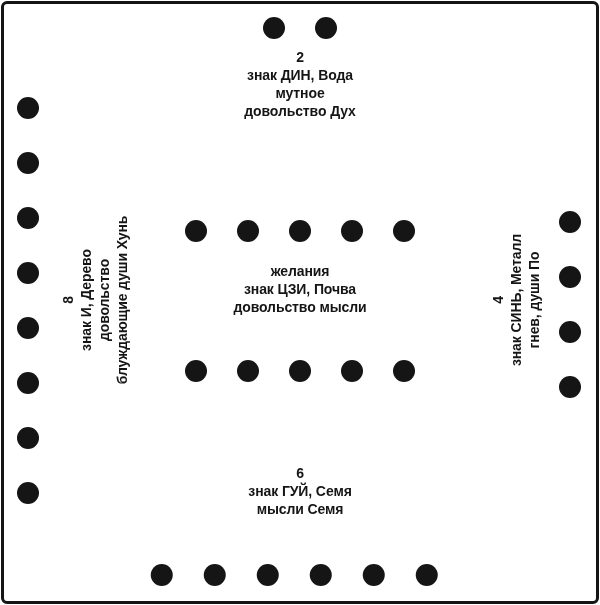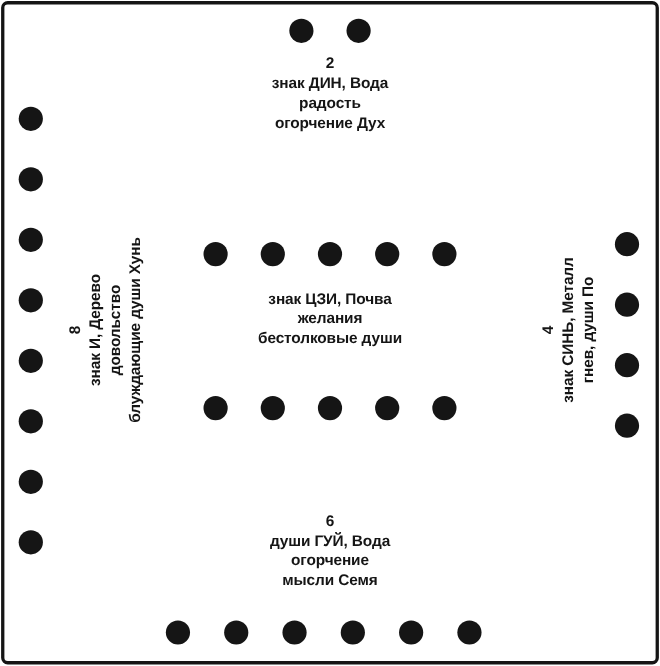--- a/index.html
+++ b/index.html
@@ -50,22 +50,22 @@
 <div class="canvas">
   <div class="frame"></div>
 
   <div class="dots-row fire-dots">
       <span class="dot"></span>
       <span class="dot"></span>
     </div>
   <div class="label label-h fire-label">
     <div>2</div>
     <div>знак ДИН, Вода</div>
-    <div>радость</div>
-    <div>огорчение Дух</div>
+    <div>мутное</div>
+    <div>довольство Дух</div>
   </div>
 
   <div class="dots-col wood-dots">
       <span class="dot"></span>
       <span class="dot"></span>
       <span class="dot"></span>
       <span class="dot"></span>
       <span class="dot"></span>
       <span class="dot"></span>
       <span class="dot"></span>
@@ -79,23 +79,23 @@
   </div>
 
   <div class="dots-row earth-dots-top">
       <span class="dot"></span>
       <span class="dot"></span>
       <span class="dot"></span>
       <span class="dot"></span>
       <span class="dot"></span>
     </div>
   <div class="label label-h earth-label">
+    <div>желания</div>
     <div>знак ЦЗИ, Почва</div>
-    <div>желания</div>
-    <div>бестолковые души</div>
+    <div>довольство мысли</div>
   </div>
   <div class="dots-row earth-dots-bottom">
       <span class="dot"></span>
       <span class="dot"></span>
       <span class="dot"></span>
       <span class="dot"></span>
       <span class="dot"></span>
     </div>
 
   <div class="dots-col metal-dots">
@@ -105,22 +105,21 @@
       <span class="dot"></span>
     </div>
   <div class="label label-v metal-label">
     <div>4</div>
     <div>знак СИНЬ, Металл</div>
     <div>гнев, души По</div>
   </div>
 
   <div class="label label-h water-label">
     <div>6</div>
-    <div>души ГУЙ, Вода</div>
-    <div>огорчение</div>
+    <div>знак ГУЙ, Семя</div>
     <div>мысли Семя</div>
   </div>
   <div class="dots-row water-dots">
       <span class="dot"></span>
       <span class="dot"></span>
       <span class="dot"></span>
       <span class="dot"></span>
       <span class="dot"></span>
       <span class="dot"></span>
     </div>

